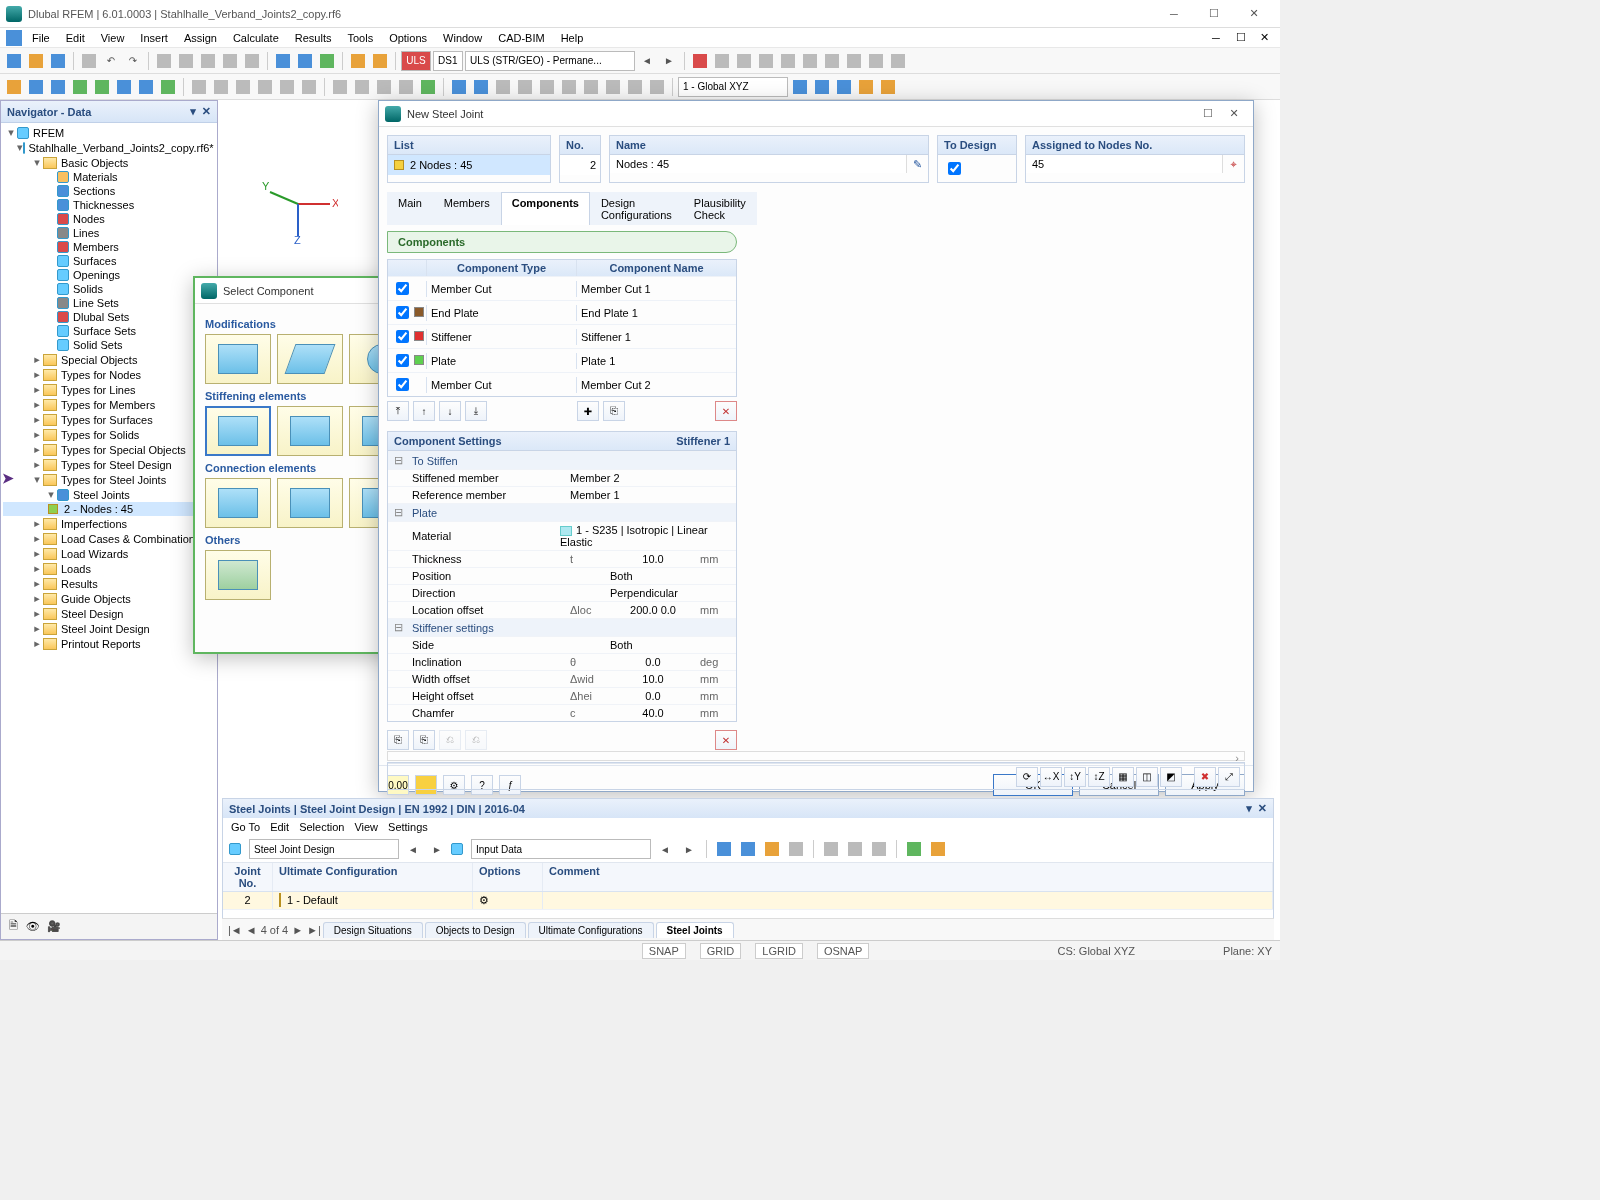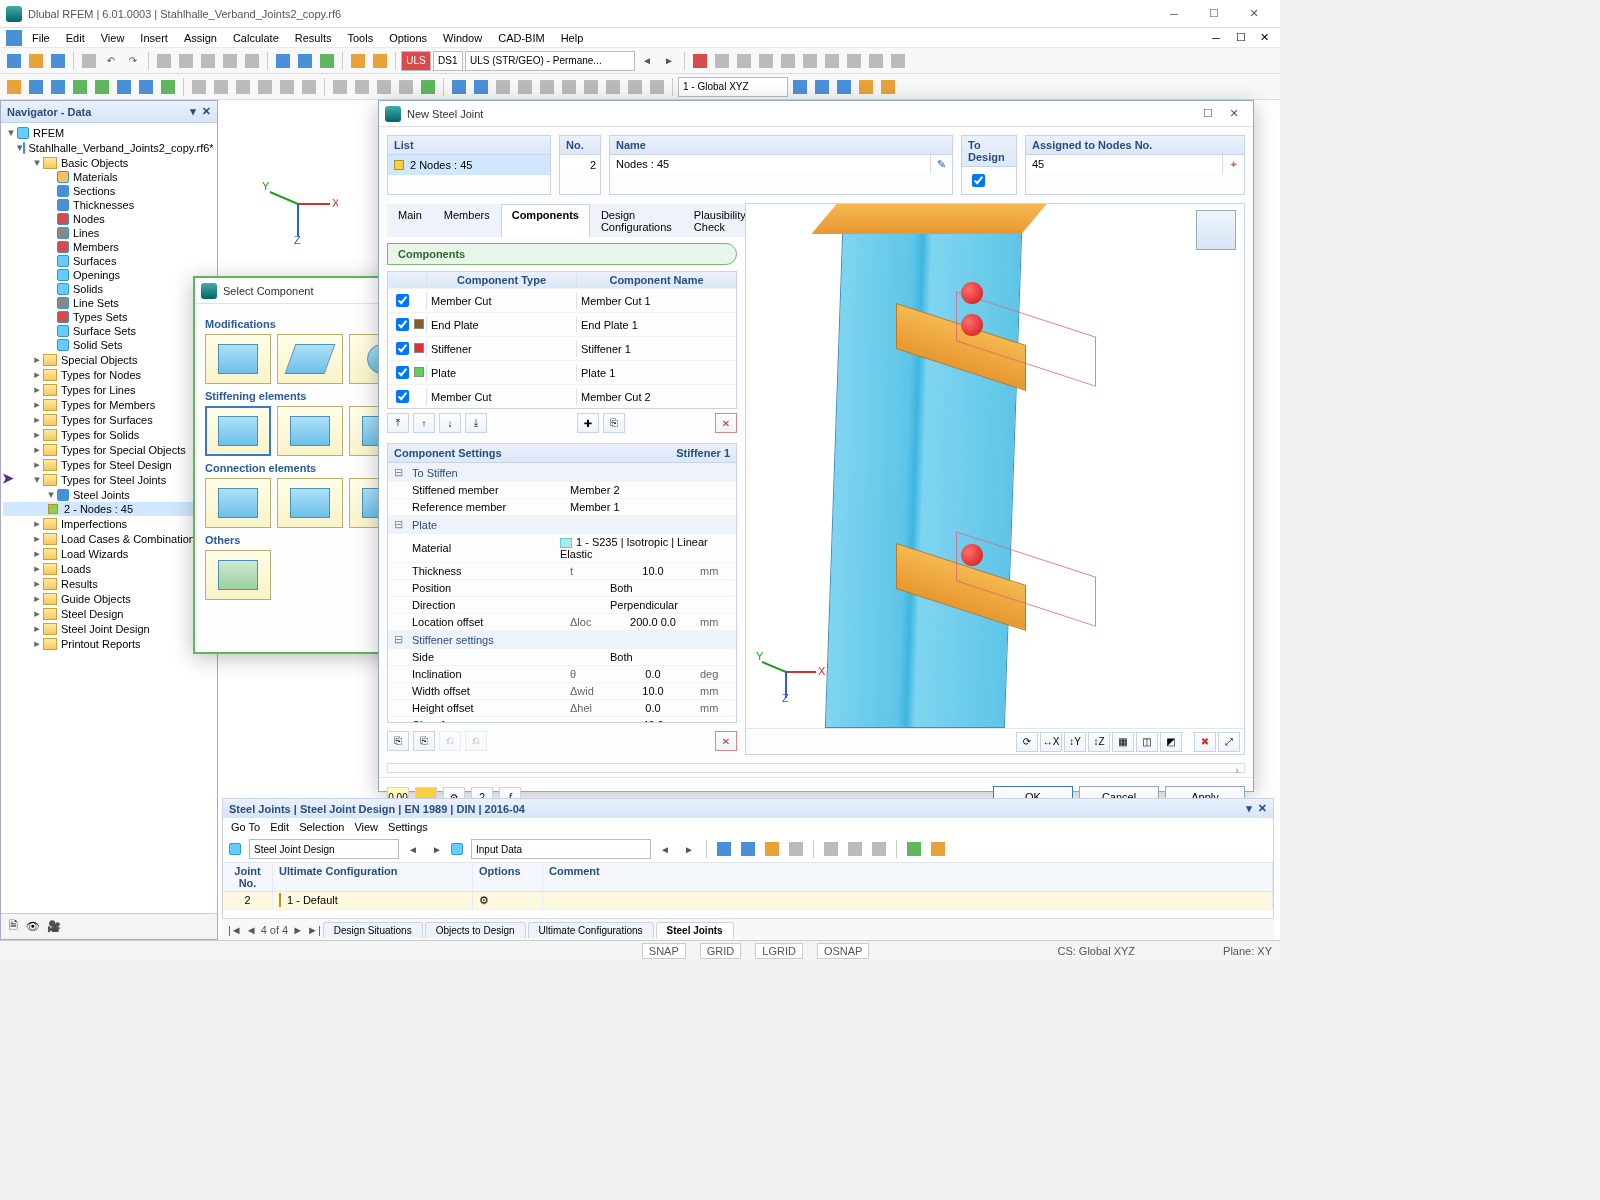--- a/index.html
+++ b/index.html
@@ -55,28 +55,28 @@
 .sj-panel .hdr { background: linear-gradient(#eaf1fb,#dbe8f8); padding: 3px 6px; color:#2a4d7f; font-weight:bold; border-bottom:1px solid #c8d4e6;}
 .list-panel { width: 164px; }
 .list-row { padding: 4px 6px; background: #d0e7ff; display:flex; align-items:center;}
 .chip { width:10px;height:10px;background:#f5d040;border:1px solid #b89020;margin-right:6px;}
 .no-panel { width: 42px; }
 .no-val { padding: 4px; text-align: right; background:#fff;}
 .name-panel { flex: 1; }
 .name-row { display:flex;}
 .name-input { flex:1; padding:3px 6px; border:none; outline:none;}
 .name-edit { width:22px; display:flex;align-items:center;justify-content:center;border-left:1px solid #ddd;color:#2a5aa0;cursor:pointer;}
-.design-panel { width: 56px; }
+.design-panel { width: 80px; }
 .design-chk { padding: 4px 6px; }
 .assigned-panel { width: 220px; }
 .assigned-row{display:flex;}
 .assigned-input{flex:1;padding:3px 6px;border:none;}
 .assigned-btn{width:22px;display:flex;align-items:center;justify-content:center;border-left:1px solid #ddd;cursor:pointer;color:#c03030;}
 
-.sj-mid { display:flex; padding: 0 8px 8px 8px; gap:8px; height: 560px;}
+.sj-mid { display:flex; padding: 0 8px 8px 8px; gap:8px; height: 560px; flex-direction: column;}
 .sj-left { width: 350px; display:flex; flex-direction:column; }
 .tabs { display:flex; border-bottom:1px solid #c8d4e6; }
 .tab { padding: 4px 10px; cursor:pointer; border:1px solid transparent; border-bottom:none; position:relative; top:1px; background:#eef3fa;}
 .tab.active { background:#fff; border-color:#c8d4e6; font-weight:bold;}
 .comp-label { display:inline-block; background:#e9f5e9; border:1px solid #7ab87a; color:#2a6a2a; padding:4px 16px 4px 10px; margin:6px 0; border-radius:0 14px 14px 0; font-weight:bold;}
 .curved-arrow { position:absolute; left:454px; top:188px; pointer-events:none;}
 .comp-tbl { border:1px solid #c8d4e6; }
 .comp-hd { display:flex; background:linear-gradient(#eaf1fb,#dbe8f8); font-weight:bold; color:#2a4d7f;}
 .comp-hd div, .comp-row div { padding:2px 4px; }
 .c-chk{width:22px;text-align:center;} .c-col{width:16px;} .c-type{flex:1;border-left:1px solid #d8e2f0;} .c-name{width:160px;border-left:1px solid #d8e2f0;}
@@ -443,21 +443,21 @@
           <span>Solids</span>
         </div>
       <div class="tree-item indent3">
           <span class="expander"></span>
           <span class="nodeicon" style="background:#888"></span>
           <span>Line Sets</span>
         </div>
       <div class="tree-item indent3">
           <span class="expander"></span>
           <span class="nodeicon" style="background:#d94a4a"></span>
-          <span>Types Sets</span>
+          <span>Dlubal Sets</span>
         </div>
       <div class="tree-item indent3">
           <span class="expander"></span>
           <span class="nodeicon" style="background:#6cf"></span>
           <span>Surface Sets</span>
         </div>
       <div class="tree-item indent3">
           <span class="expander"></span>
           <span class="nodeicon" style="background:#6cf"></span>
           <span>Solid Sets</span>
@@ -910,21 +910,21 @@
     <span class="abtn" style="font-style:italic">ƒ</span>
     <span class="spacer"></span>
     <span class="btn btn-primary" style="min-width:80px">OK</span>
     <span class="btn" style="min-width:80px">Cancel</span>
     <span class="btn" style="min-width:80px">Apply</span>
   </div>
 </div>
 
 <div class="steel-joints-panel">
   <div class="sjp-title">
-    <span>Steel Joints | Steel Joint Design | EN 1989 | DIN | 2016-04</span>
+    <span>Steel Joints | Steel Joint Design | EN 1992 | DIN | 2016-04</span>
     <span class="spacer"></span>
     <span style="cursor:pointer;">▾</span>
     <span style="cursor:pointer;margin-left:6px;">✕</span>
   </div>
   <div class="sjp-menu">
     <span>Go To</span>
     <span>Edit</span>
     <span>Selection</span>
     <span>View</span>
     <span>Settings</span>

